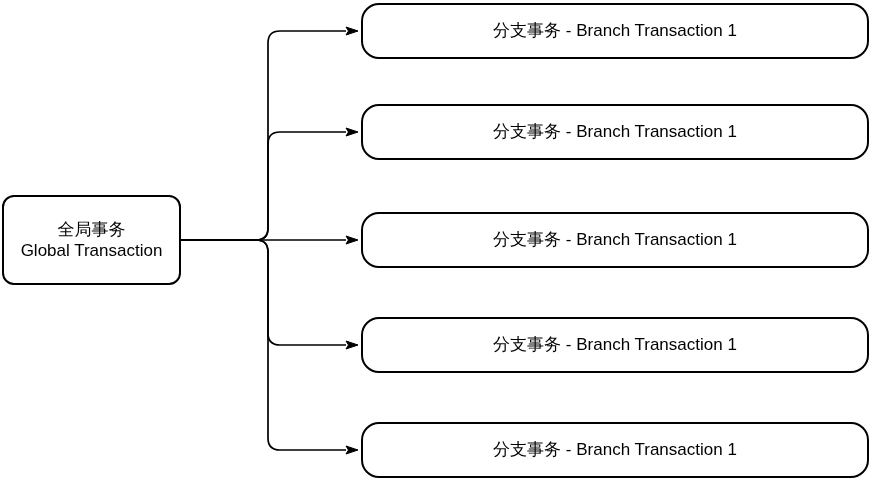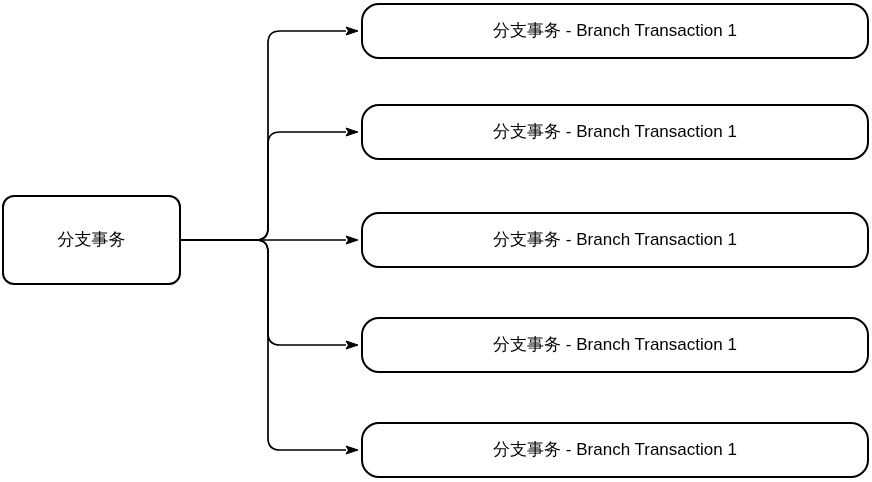--- a/index.html
+++ b/index.html
@@ -70,21 +70,22 @@
     <g fill="none" stroke="#000000" stroke-width="1.7" stroke-linejoin="round">
       <path d="M181,240 H256 Q268,240 268,228 V43 Q268,31 280,31 H346" marker-end="url(#arrow)"></path>
       <path d="M181,240 H256 Q268,240 268,228 V144 Q268,132 280,132 H346" marker-end="url(#arrow)"></path>
       <path d="M181,240 H346" marker-end="url(#arrow)"></path>
       <path d="M181,240 H256 Q268,240 268,252 V333 Q268,345 280,345 H346" marker-end="url(#arrow)"></path>
       <path d="M181,240 H256 Q268,240 268,252 V438 Q268,450 280,450 H346" marker-end="url(#arrow)"></path>
     </g>
   </svg>
 
   <div class="node node-root">
-    <span>分支事务</span>
+    <span>全局事务</span>
+    <span>Global Transaction</span>
   </div>
 
   <div class="node node-branch b0">
     <span>分支事务 - Branch Transaction 1</span>
   </div>
   <div class="node node-branch b1">
     <span>分支事务 - Branch Transaction 1</span>
   </div>
   <div class="node node-branch b2">
     <span>分支事务 - Branch Transaction 1</span>

